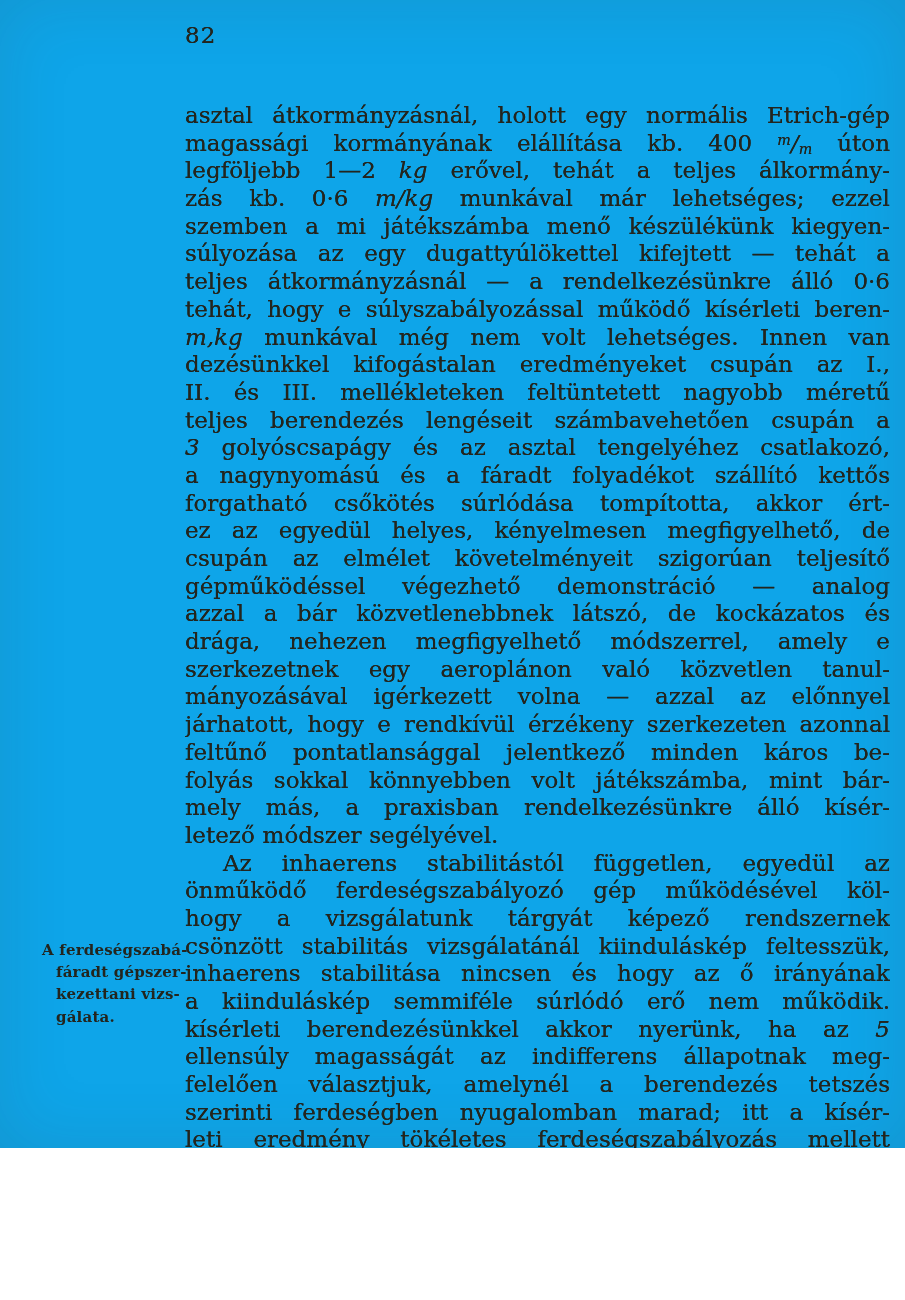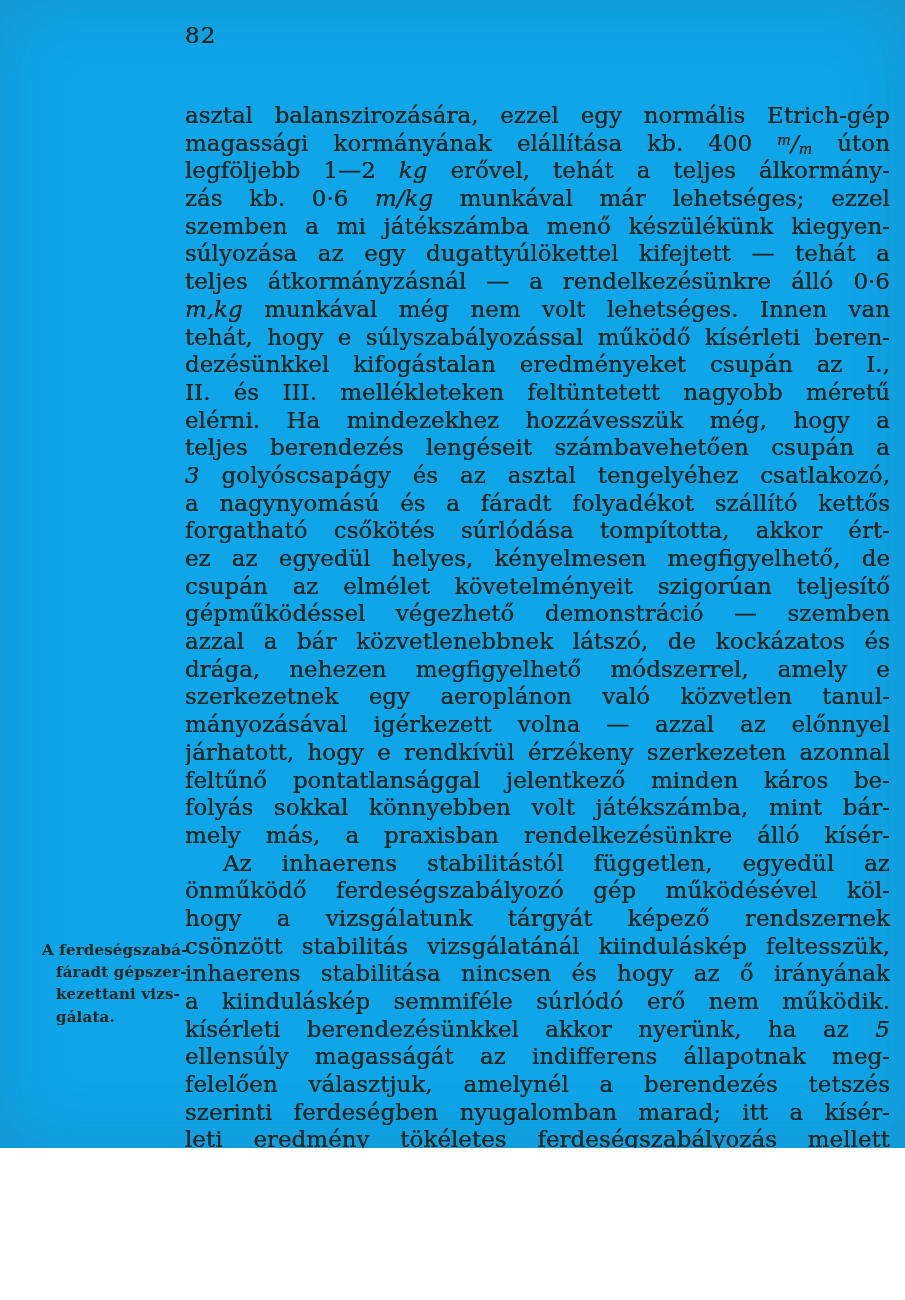--- a/index.html
+++ b/index.html
@@ -87,47 +87,47 @@
 
   <aside class="margin-note" id="margin-note">
       <div class="note-line">A ferdeségszabá-</div>
       <div class="note-line">fáradt gépszer-</div>
       <div class="note-line">kezettani vizs-</div>
       <div class="note-line">gálata.</div>
     </aside>
 
   <main class="text-block" id="text-block">
       <div>
-        <div class="line">asztal balanszirozására, ezzel egy normális Etrich-gép</div>
+        <div class="line">asztal átkormányzásnál, holott egy normális Etrich-gép</div>
         <div class="line">magassági kormányának elállítása kb. 400 <i><sup>m</sup>/<sub>m</sub></i> úton</div>
         <div class="line">legföljebb 1—2 <i>kg</i> erővel, tehát a teljes álkormány-</div>
         <div class="line">zás kb. 0·6 <i>m/kg</i> munkával már lehetséges; ezzel</div>
         <div class="line">szemben a mi játékszámba menő készülékünk kiegyen-</div>
         <div class="line">súlyozása az egy dugattyúlökettel kifejtett — tehát a</div>
         <div class="line">teljes átkormányzásnál — a rendelkezésünkre álló 0·6</div>
+        <div class="line">tehát, hogy e súlyszabályozással működő kísérleti beren-</div>
         <div class="line"><i>m,kg</i> munkával még nem volt lehetséges. Innen van</div>
-        <div class="line">tehát, hogy e súlyszabályozással működő kísérleti beren-</div>
         <div class="line">dezésünkkel kifogástalan eredményeket csupán az I.,</div>
         <div class="line">II. és III. mellékleteken feltüntetett nagyobb méretű</div>
-        <div class="line">elérni. Ha mindezekhez hozzávesszük még, hogy a</div>
         <div class="line">teljes berendezés lengéseit számbavehetően csupán a</div>
         <div class="line"><i>3</i> golyóscsapágy és az asztal tengelyéhez csatlakozó,</div>
         <div class="line">a nagynyomású és a fáradt folyadékot szállító kettős</div>
         <div class="line">forgatható csőkötés súrlódása tompította, akkor ért-</div>
         <div class="line">ez az egyedül helyes, kényelmesen megfigyelhető, de</div>
         <div class="line">csupán az elmélet követelményeit szigorúan teljesítő</div>
-        <div class="line">gépműködéssel végezhető demonstráció — szemben</div>
+        <div class="line">gépműködéssel végezhető demonstráció — analog</div>
         <div class="line">azzal a bár közvetlenebbnek látszó, de kockázatos és</div>
         <div class="line">drága, nehezen megfigyelhető módszerrel, amely e</div>
         <div class="line">szerkezetnek egy aeroplánon való közvetlen tanul-</div>
         <div class="line">mányozásával igérkezett volna — azzal az előnnyel</div>
         <div class="line">járhatott, hogy e rendkívül érzékeny szerkezeten azonnal</div>
         <div class="line">feltűnő pontatlansággal jelentkező minden káros be-</div>
         <div class="line">folyás sokkal könnyebben volt játékszámba, mint bár-</div>
         <div class="line">mely más, a praxisban rendelkezésünkre álló kísér-</div>
+        <div class="line last-left">letező módszer segélyével.</div>
       </div>
       <div>
         <div class="line indent">Az inhaerens stabilitástól független, egyedül az</div>
         <div class="line">önműködő ferdeségszabályozó gép működésével köl-</div>
         <div class="line">hogy a vizsgálatunk tárgyát képező rendszernek</div>
         <div class="line">csönzött stabilitás vizsgálatánál kiinduláskép feltesszük,</div>
         <div class="line">inhaerens stabilitása nincsen és hogy az ő irányának</div>
         <div class="line">a kiinduláskép semmiféle súrlódó erő nem működik.</div>
         <div class="line">kísérleti berendezésünkkel akkor nyerünk, ha az <i>5</i></div>
         <div class="line">ellensúly magasságát az indifferens állapotnak meg-</div>

